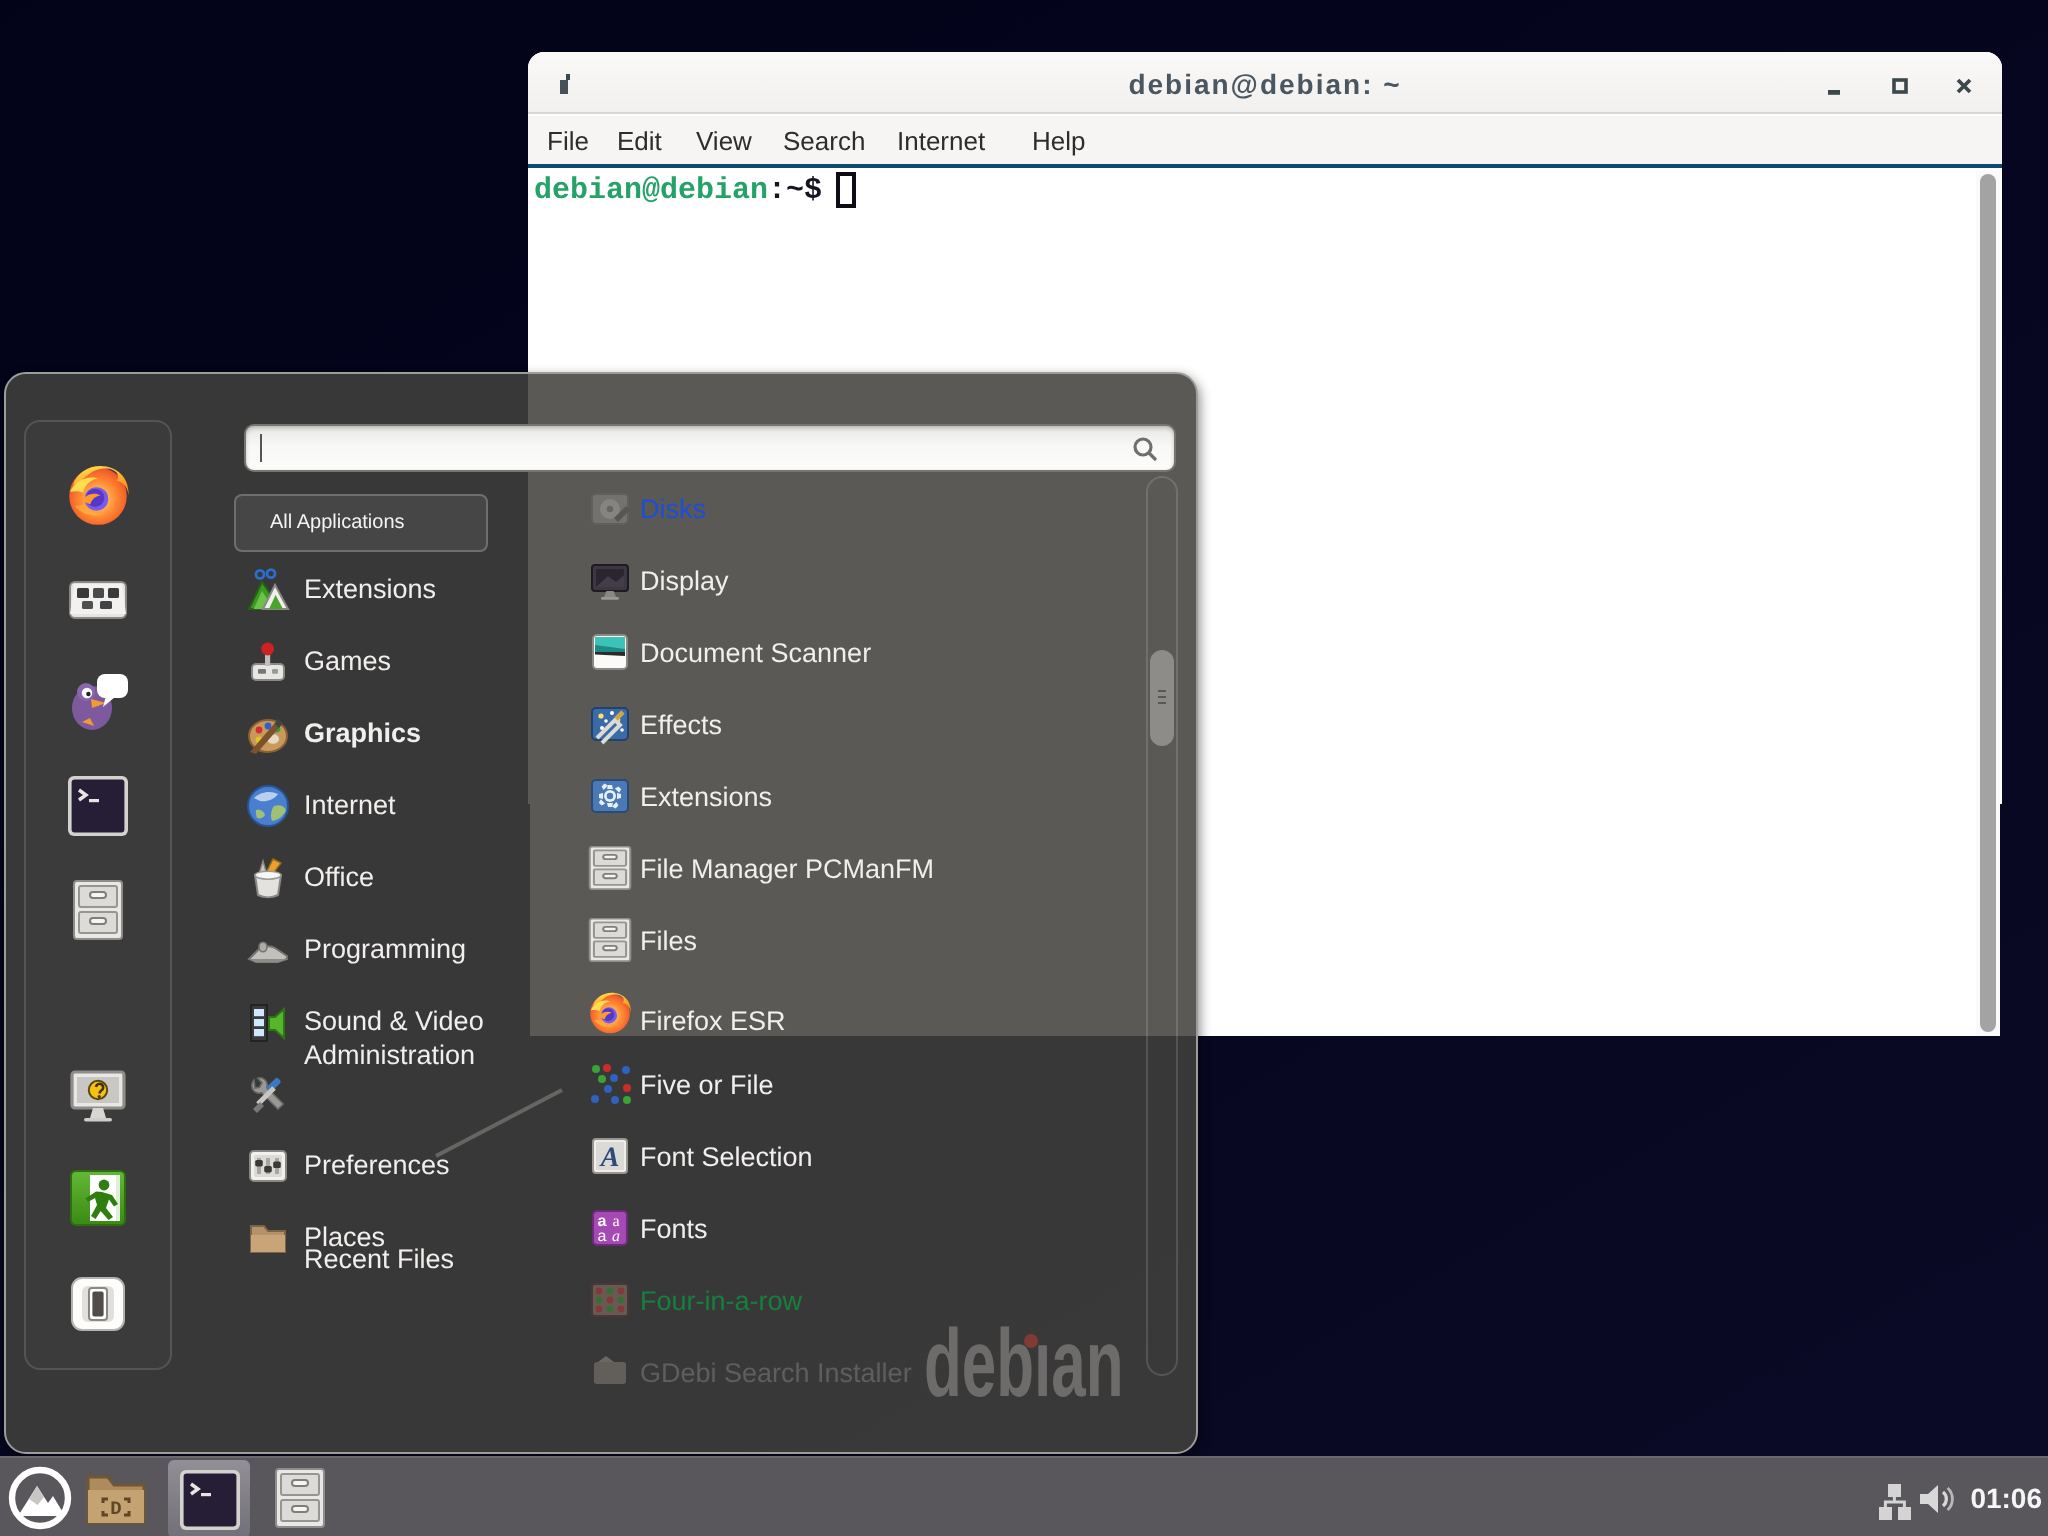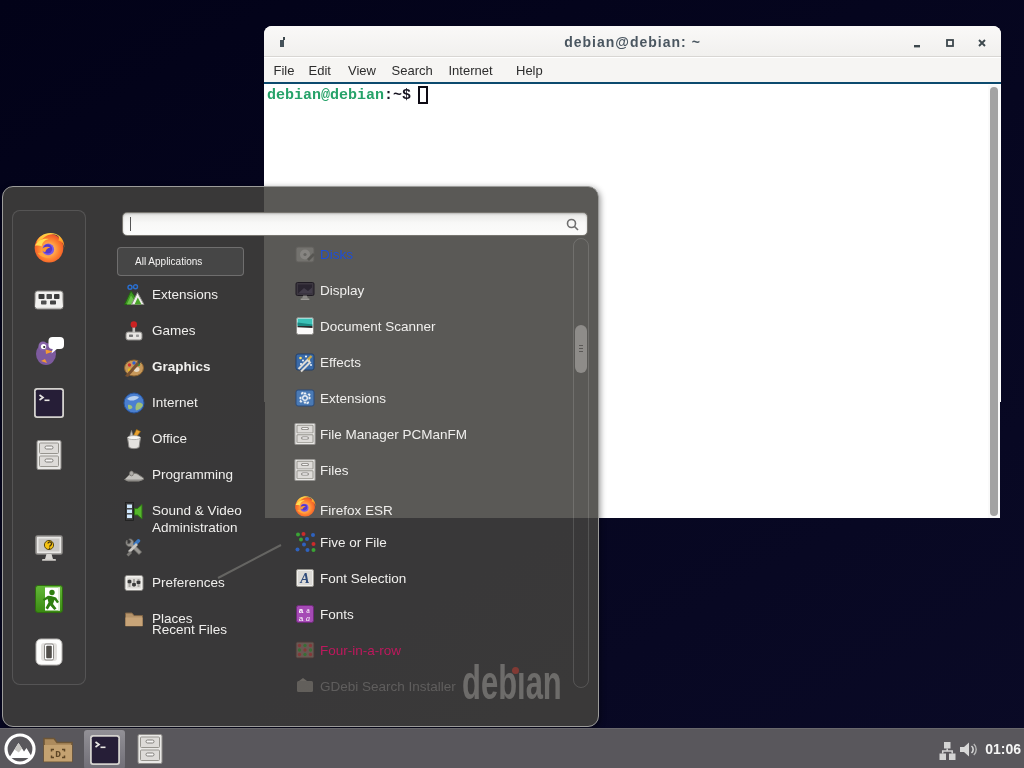--- a/index.html
+++ b/index.html
@@ -53,21 +53,21 @@
   border-radius:5px; border:1px solid #77756f;
   background:linear-gradient(#e7e7e5 0%, #f8f8f7 45%, #fcfcfb 100%);
   box-shadow:inset 0 1px 2px rgba(0,0,0,0.22); }
 .search .tcur { position:absolute; left:7px; top:4px; width:1px; height:14px; background:#555; }
 .allapps { position:absolute; left:114px; top:60px; width:127px; height:29px;
   border:1px solid rgba(255,255,255,0.22); border-radius:4px;
   background:rgba(255,255,255,0.07);
   color:#f4f3f2; font-size:10px; line-height:27px; padding-left:17px; }
 .cat { position:absolute; left:149px; font-size:13.5px; color:#f0efed; line-height:22px; }
 .app { position:absolute; left:317px; font-size:13.5px; color:#f0efed; line-height:22px; }
-.dim1 { color:#be185d; }
+.dim1 { color:#15803d; }
 .dimA { color:#1d4ed8; }
 .dim2 { color:rgba(148,146,142,0.42); }
 .strack { position:absolute; left:570px; top:51px; width:16px; height:450px;
   border:1px solid rgba(255,255,255,0.14); border-radius:8px; }
 .sthumb { position:absolute; left:572px; top:138px; width:12px; height:48px;
   background:#8e8c89; border-radius:6px; }
 .sthumb i { position:absolute; left:4px; width:4px; height:1px; background:#5a5856; }
 
 
 #panel { position:absolute; left:0; top:728px; width:1024px; height:40px;

